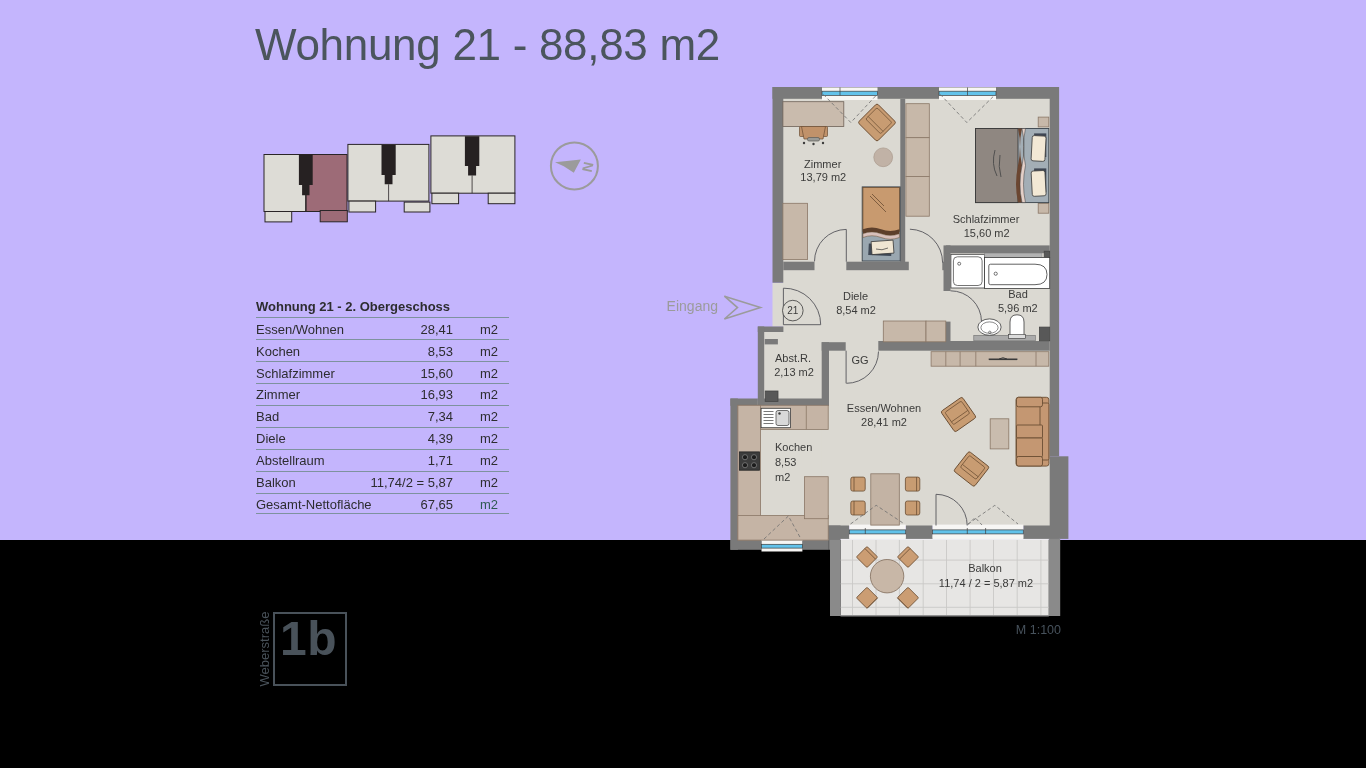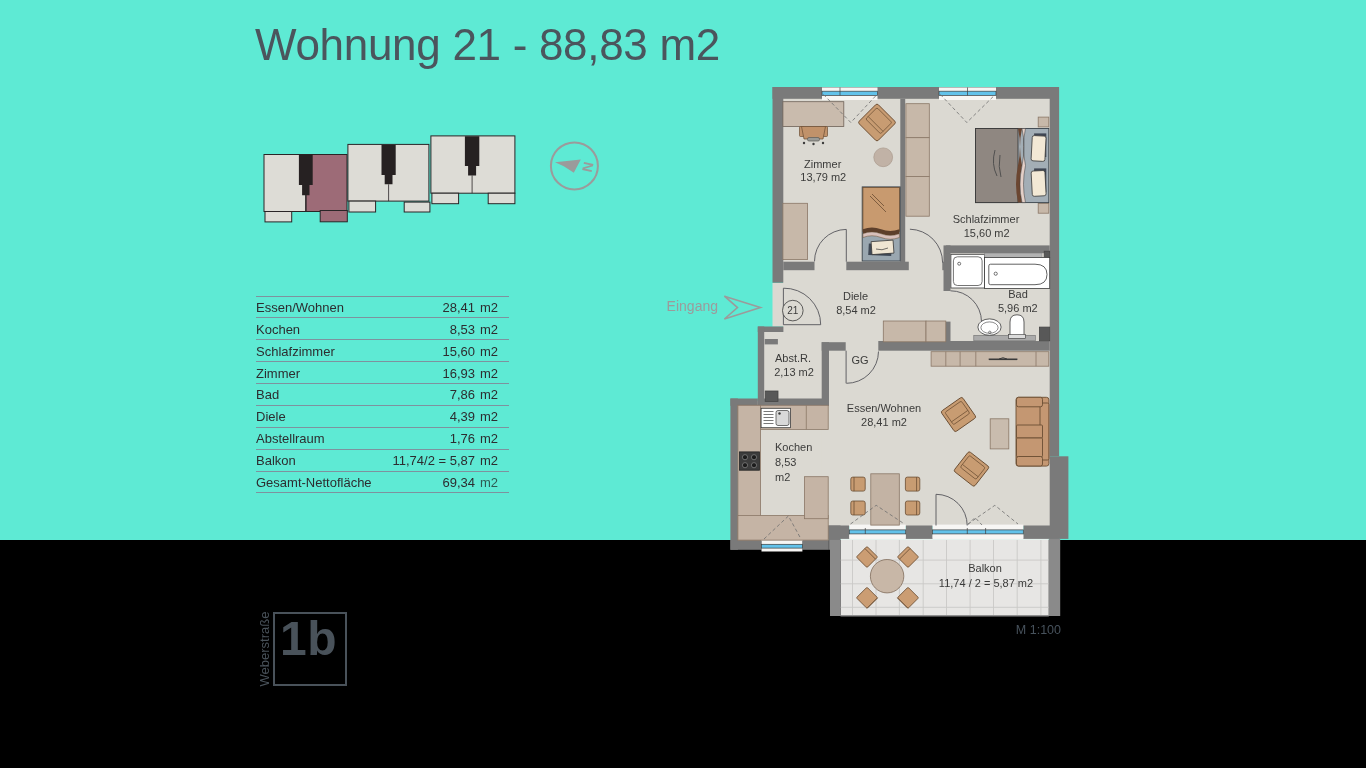--- a/index.html
+++ b/index.html
@@ -1,42 +1,43 @@
 <!DOCTYPE html>
 <html><head>
 <meta charset="utf-8">
 <style>
   html,body{margin:0;padding:0;background:#000;width:1366px;height:768px;overflow:hidden;}
   *{box-sizing:border-box;}
   body{font-family:"Liberation Sans",sans-serif;}
   .abs{position:absolute;}
-  #page{position:relative;width:1366px;height:540px;background:#5eead4;}
+  #page{position:relative;width:1366px;height:540px;background:#c4b5fd;}
   
   #title{left:255px;top:20px;font-size:44px;color:#4b555d;letter-spacing:-0.3px;white-space:nowrap;}
   
   #table{left:256px;top:295.5px;width:253px;color:#2d2d30;font-size:13px;}
   #table .hd{font-weight:bold;height:21.9px;padding-top:3.2px;}
   #table .row{height:21.9px;border-top:1.2px solid #7e929e;position:relative;}
   #table .row .nm{position:absolute;left:0px;top:3.4px;}
-  #table .row .vl{position:absolute;right:34px;top:3.4px;}
+  #table .row .vl{position:absolute;right:56px;top:3.4px;}
   #table .row .m2{position:absolute;left:224px;top:3.4px;}
   #table .last{border-bottom:1.2px solid #7e929e;font-weight:normal;}
   #table .last .m2{color:#2f5a52;}
   
   #logobox{left:273px;top:612px;width:74px;height:74px;border:2.5px solid #49525a;}
   #logo1b{left:280px;top:611px;font-size:48px;font-weight:bold;color:#49525a;letter-spacing:0.5px;}
   #weber{left:203px;top:619.5px;width:120px;height:13px;font-size:13px;color:#49525a;transform:rotate(-90deg);text-align:left;}
 </style>
 </head>
 <body>
 <div id="page">
 
   <div id="title" class="abs">Wohnung 21 - 88,83 m2</div>
 
   <div id="table" class="abs">
+    <div class="hd">Wohnung 21 - 2. Obergeschoss</div>
     <div class="row">
         <span class="nm">Essen/Wohnen</span>
         <span class="vl">28,41</span>
         <span class="m2">m2</span>
       </div>
     <div class="row">
         <span class="nm">Kochen</span>
         <span class="vl">8,53</span>
         <span class="m2">m2</span>
       </div>
@@ -45,41 +46,41 @@
         <span class="vl">15,60</span>
         <span class="m2">m2</span>
       </div>
     <div class="row">
         <span class="nm">Zimmer</span>
         <span class="vl">16,93</span>
         <span class="m2">m2</span>
       </div>
     <div class="row">
         <span class="nm">Bad</span>
-        <span class="vl">7,86</span>
+        <span class="vl">7,34</span>
         <span class="m2">m2</span>
       </div>
     <div class="row">
         <span class="nm">Diele</span>
         <span class="vl">4,39</span>
         <span class="m2">m2</span>
       </div>
     <div class="row">
         <span class="nm">Abstellraum</span>
-        <span class="vl">1,76</span>
+        <span class="vl">1,71</span>
         <span class="m2">m2</span>
       </div>
     <div class="row">
         <span class="nm">Balkon</span>
         <span class="vl">11,74/2&nbsp;=&nbsp;5,87</span>
         <span class="m2">m2</span>
       </div>
     <div class="row last">
         <span class="nm">Gesamt-Nettofläche</span>
-        <span class="vl">69,34</span>
+        <span class="vl">67,65</span>
         <span class="m2">m2</span>
       </div>
   </div>
 
   <svg id="overview" class="abs" style="left:255px;top:125px" width="270" height="105" viewBox="255 125 270 105">
     <g stroke="#2a2527" stroke-width="1" fill="#dddcd6">
 
       <rect x="264" y="154.5" width="42" height="57"></rect>
 
       <rect x="306" y="154.5" width="41" height="57" fill="#9d6b77"></rect>

